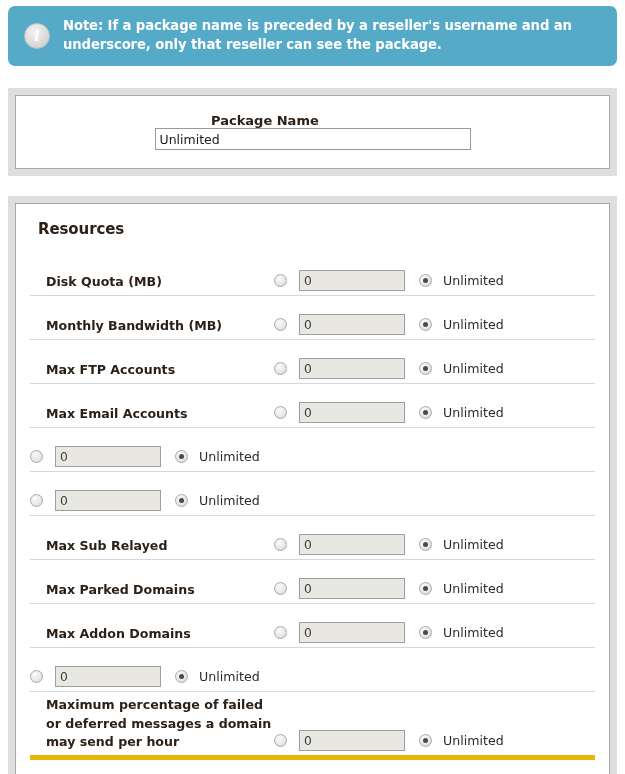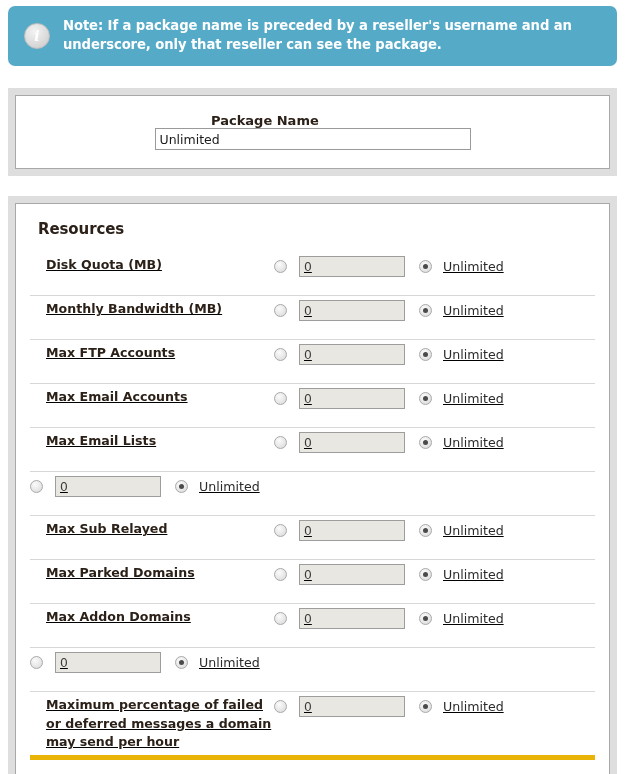--- a/index.html
+++ b/index.html
@@ -92,25 +92,24 @@
     color: #2c2118;
     padding: 16px 0 0 22px;
     letter-spacing: -0.1px;
   }
   .res-list {
     padding: 0 14px 14px 14px;
     margin-top: 14px;
   }
   .res-row {
     display: flex;
-    align-items: flex-start;
+    align-items: flex-end;
     border-bottom: 1px solid #d7d7d7;
     min-height: 44px;
     padding: 4px 0;
-    text-decoration: underline;
   }
   .res-row:last-child { border-bottom: 5px solid #eab308; }
   .res-label {
     width: 244px;
     padding-left: 16px;
     font-size: 12.6px;
     font-weight: bold;
     color: #2c2118;
     line-height: 1.45;
   }
@@ -214,21 +213,20 @@
         <div class="res-row">
           <span class="res-label">Max Email Accounts</span>
           <span class="res-ctrl">
             <span class="radio off"></span>
             <input type="text" class="num-input" disabled="disabled" value="0" style="">
             <span class="radio on checked"></span>
             <span class="unl-label">Unlimited</span>
           </span>
         </div>
         <div class="res-row">
-          <span class="res-label">Max Email Lists</span>
           <span class="res-ctrl">
             <span class="radio off"></span>
             <input type="text" class="num-input" disabled="disabled" value="0" style="">
             <span class="radio on checked"></span>
             <span class="unl-label">Unlimited</span>
           </span>
         </div>
         <div class="res-row">
           <span class="res-ctrl">
             <span class="radio off"></span>

